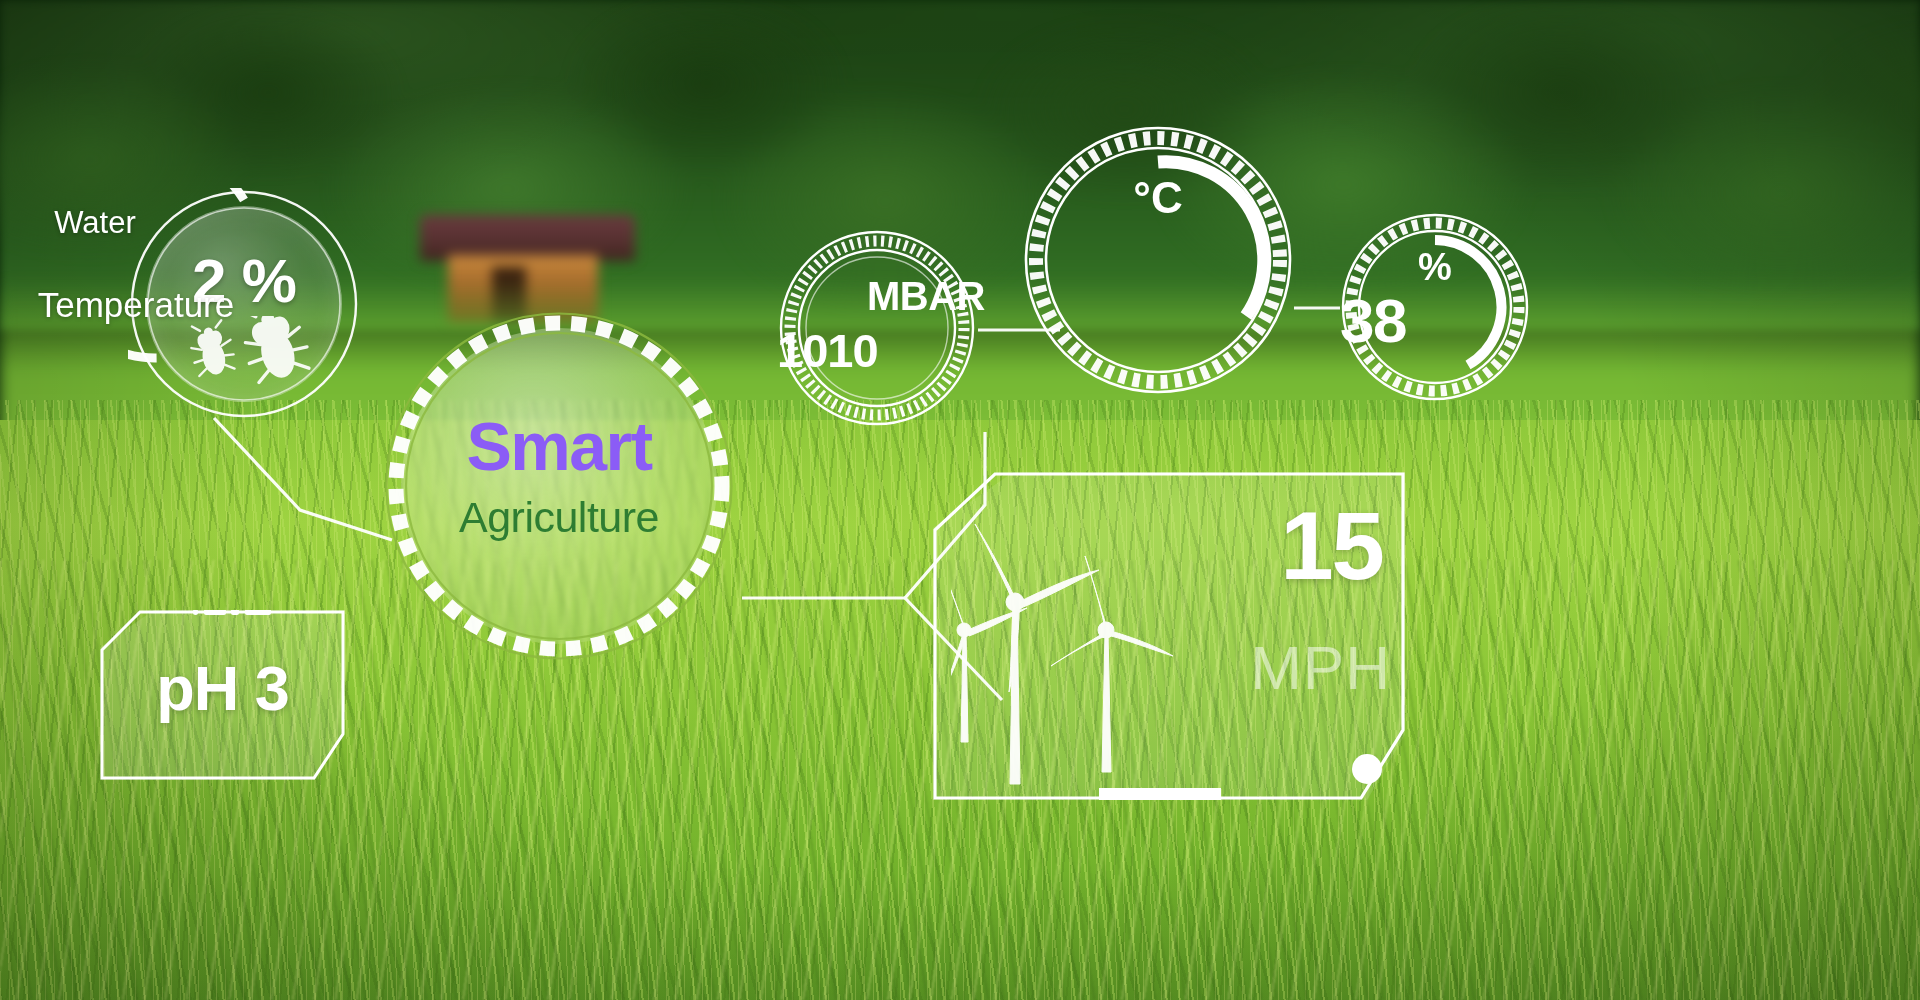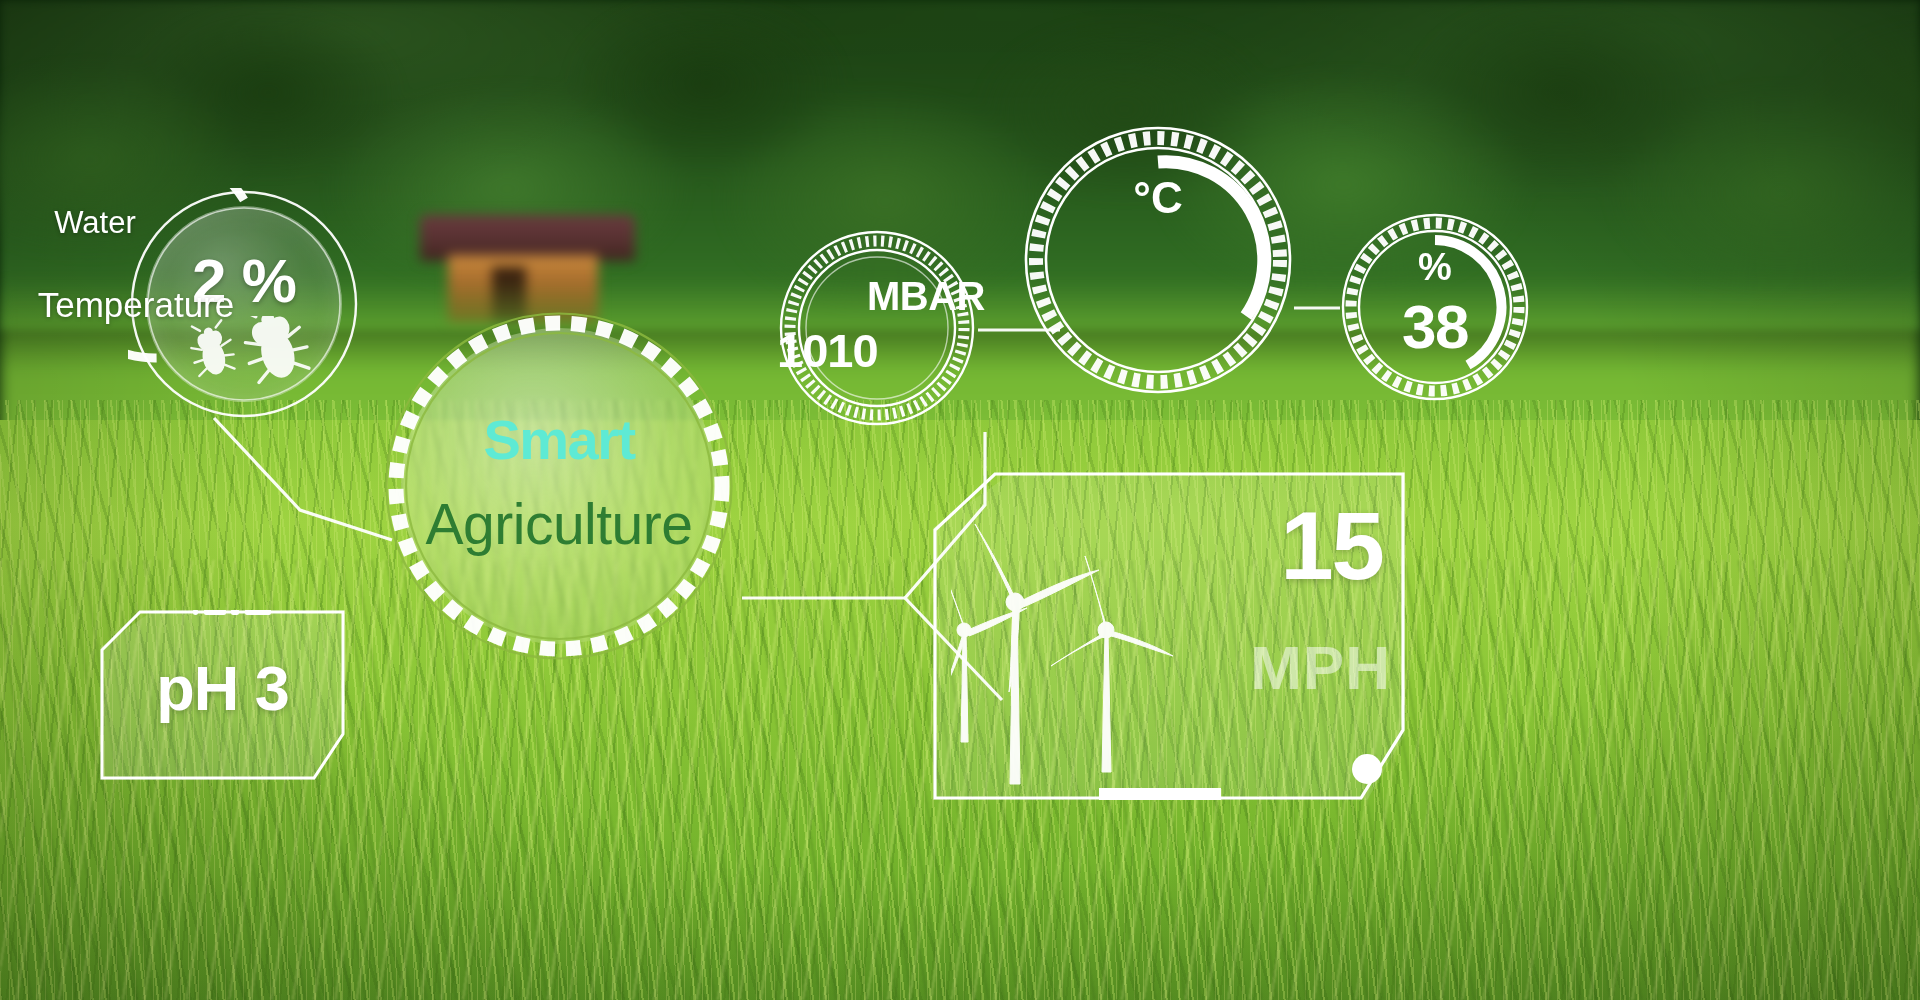--- a/index.html
+++ b/index.html
@@ -116,26 +116,26 @@
   
   #smart-node { position: absolute; left: 381px; top: 308px; width: 356px; height: 356px; }
   #smart-fill {
     position: absolute; left: 20px; top: 20px; width: 316px; height: 316px;
     border-radius: 50%;
     background: radial-gradient(circle at 42% 34%, rgba(255,255,255,.46) 0%, rgba(235,248,200,.30) 50%, rgba(168,214,104,.26) 100%);
     backdrop-filter: blur(2px);
   }
   #smart-title {
     position: absolute; left: 0; top: 104px; width: 356px; text-align: center;
-    font-size: 56px; font-weight: bold; color: #5eead4; letter-spacing: -1.5px;
+    font-size: 68px; font-weight: bold; color: #8b5cf6; letter-spacing: -1.5px;
     line-height: 1;
   }
   #smart-sub {
     position: absolute; left: 0; top: 188px; width: 356px; text-align: center;
-    font-size: 57px; font-weight: normal; color: #2e7d32; letter-spacing: -.5px;
+    font-size: 43px; font-weight: normal; color: #2e7d32; letter-spacing: -.5px;
     line-height: 1;
   }
 
   
   #mbar-node { position: absolute; left: 777px; top: 228px; width: 200px; height: 200px; }
   #mbar-unit {
     position: absolute; left: 8px; top: 48px; width: 200px; text-align: right;
     font-size: 40px; letter-spacing: -.5px;
   }
   #mbar-value {
@@ -159,22 +159,22 @@
     text-shadow: 0 1px 4px rgba(0,0,0,.3);
   }
 
   
   #water-node { position: absolute; left: 1340px; top: 212px; width: 190px; height: 190px; }
   #water-unit {
     position: absolute; left: 0; top: 36px; width: 190px; text-align: center;
     font-size: 38px;
   }
   #water-value {
-    position: absolute; left: 0; top: 78px; width: 190px; text-align: center;
-    font-size: 62px; letter-spacing: -1.5px; margin-top: 6px;
+    position: absolute; left: 0; top: 78px; width: 190px; text-align: left;
+    font-size: 62px; letter-spacing: -1.5px;
   }
   #water-label {
     position: absolute; left: -25px; top: 205px; width: 240px; text-align: center;
     font-size: 31px; font-weight: normal; color: #fff;
     text-shadow: 0 1px 4px rgba(0,0,0,.3);
   }
 
   
   #ph-node { position: absolute; left: 100px; top: 610px; width: 245px; height: 170px; }
   #ph-fill {
@@ -395,16 +395,16 @@
         <g>
           <path d="M 154 130 L 151 270 L 160 270 L 157 130 Z"></path>
           <circle cx="155" cy="128" r="8"></circle>
           <path d="M 155 123 C 146 94 140 72 134 54 C 142 78 150 106 153 122 Z"></path>
           <path d="M 160 129 C 190 138 208 146 222 154 C 202 148 176 138 160 134 Z"></path>
           <path d="M 151 132 C 128 146 112 156 100 164 C 118 152 140 140 152 135 Z"></path>
         </g>
       </g>
     </svg>
     <div id="wind-value" class="wt">15</div>
-    <div id="wind-unit" style="font-weight:bold">MPH</div>
+    <div id="wind-unit" style="font-weight:normal">MPH</div>
   </div>
 
 </div>
 
 </body></html>

